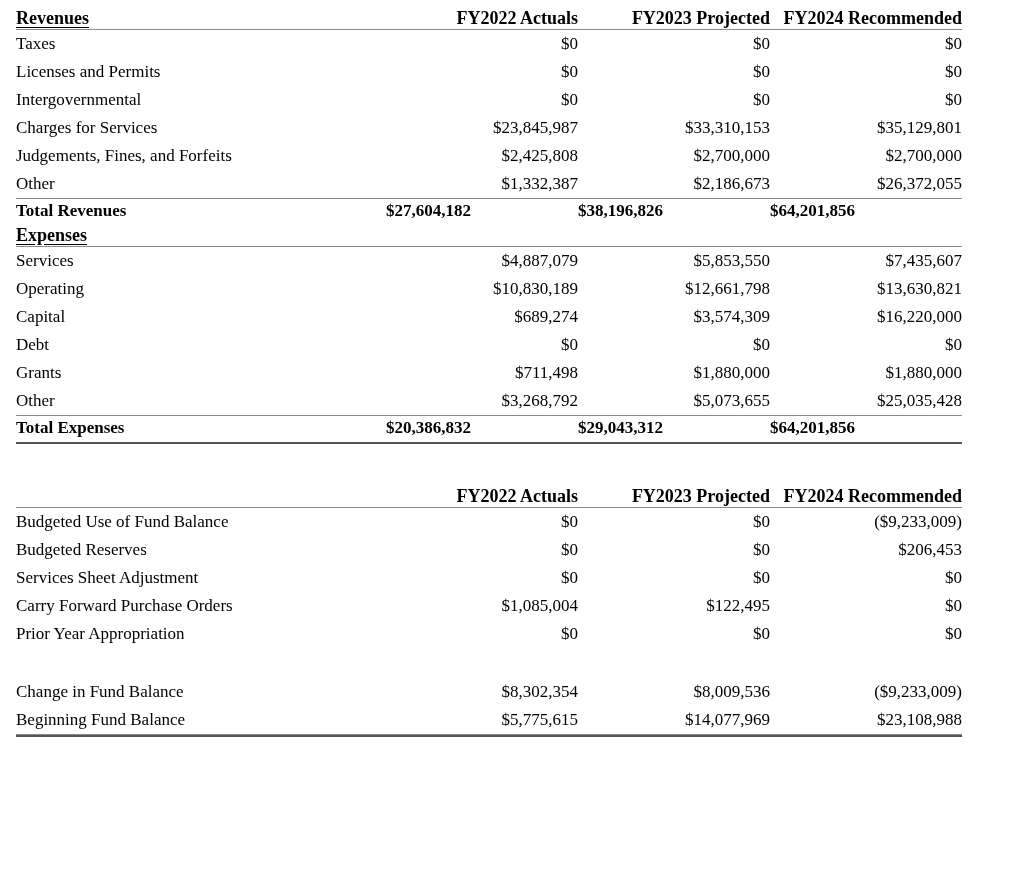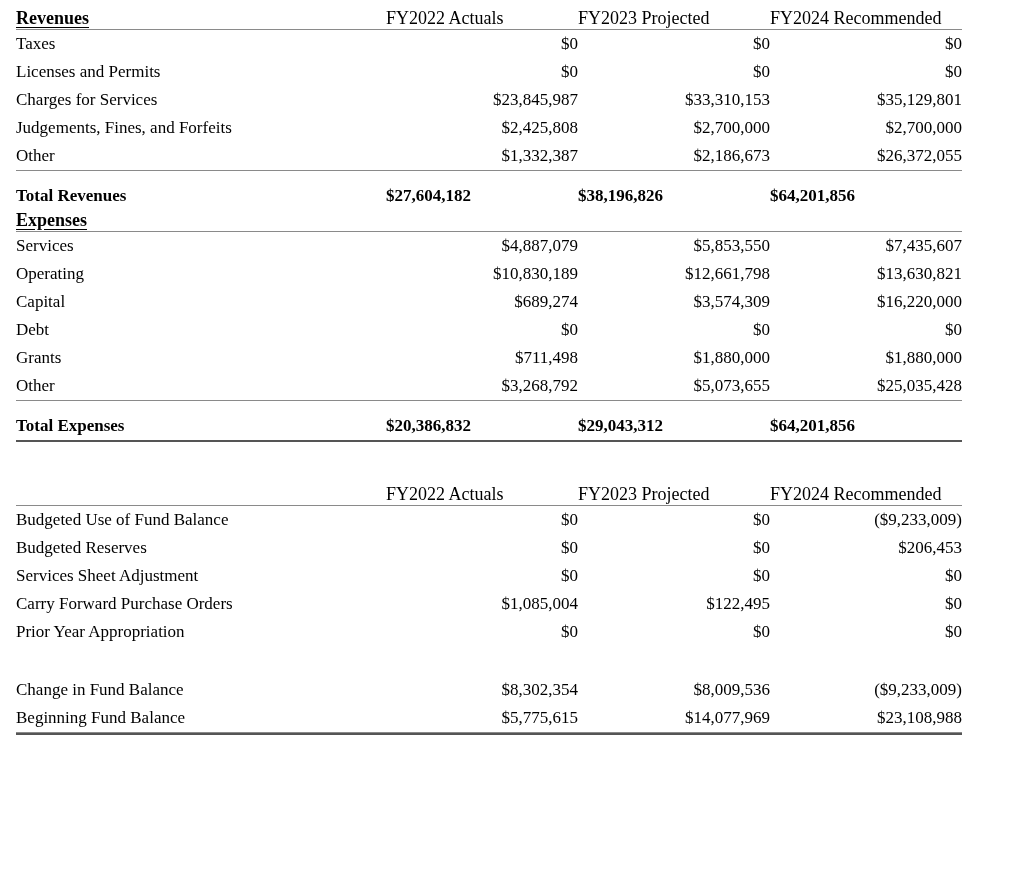--- a/index.html
+++ b/index.html
@@ -34,23 +34,23 @@
   .sec-head {
     font-weight: bold;
     font-size: 18px;
     text-decoration: underline;
     text-underline-offset: 3px;
     padding-bottom: 10px;
     padding-top: 10px;
     text-align: left;
   }
   .colhead {
-    font-weight: normal;
+    font-weight: bold;
     font-size: 18px;
-    text-align: left;
+    text-align: right;
     padding-bottom: 10px;
     padding-top: 10px;
     white-space: nowrap;
   }
   .rule-row td {
     border-bottom: 1.6px solid #8a8a8a;
     height: 0;
     font-size: 0;
     line-height: 0;
   }
@@ -61,21 +61,21 @@
     line-height: 0;
   }
   tr.data td {
     padding: 4px 0 5px 0;
     line-height: 19px;
   }
   td.label { text-align: left; margin-left: 46px; }
   td.val { text-align: right; padding-right: 2px; }
   tr.total td {
     font-weight: bold;
-    padding: 15px 0 5px 0;
+    padding: 2px 0 5px 0;
     line-height: 19px;
   }
   tr.total td.val { text-align: left; padding-right: 2px; }
   .spacer-md td { height: 30px; font-size: 0; line-height: 0; }
   .spacer-lg td { height: 42px; font-size: 0; line-height: 0; }
 </style>
 </head>
 <body>
 
 <div class="page">
@@ -104,20 +104,26 @@
         <td class="val">$0</td>
         <td class="val">$0</td>
       </tr>
       <tr class="data">
         <td class="label">Licenses and Permits</td>
         <td class="val">$0</td>
         <td class="val">$0</td>
         <td class="val">$0</td>
       </tr>
       <tr class="data">
+        <td class="label">Intergovernmental</td>
+        <td class="val">$0</td>
+        <td class="val">$0</td>
+        <td class="val">$0</td>
+      </tr>
+      <tr class="data">
         <td class="label">Charges for Services</td>
         <td class="val">$23,845,987</td>
         <td class="val">$33,310,153</td>
         <td class="val">$35,129,801</td>
       </tr>
       <tr class="data">
         <td class="label">Judgements, Fines, and Forfeits</td>
         <td class="val">$2,425,808</td>
         <td class="val">$2,700,000</td>
         <td class="val">$2,700,000</td>

